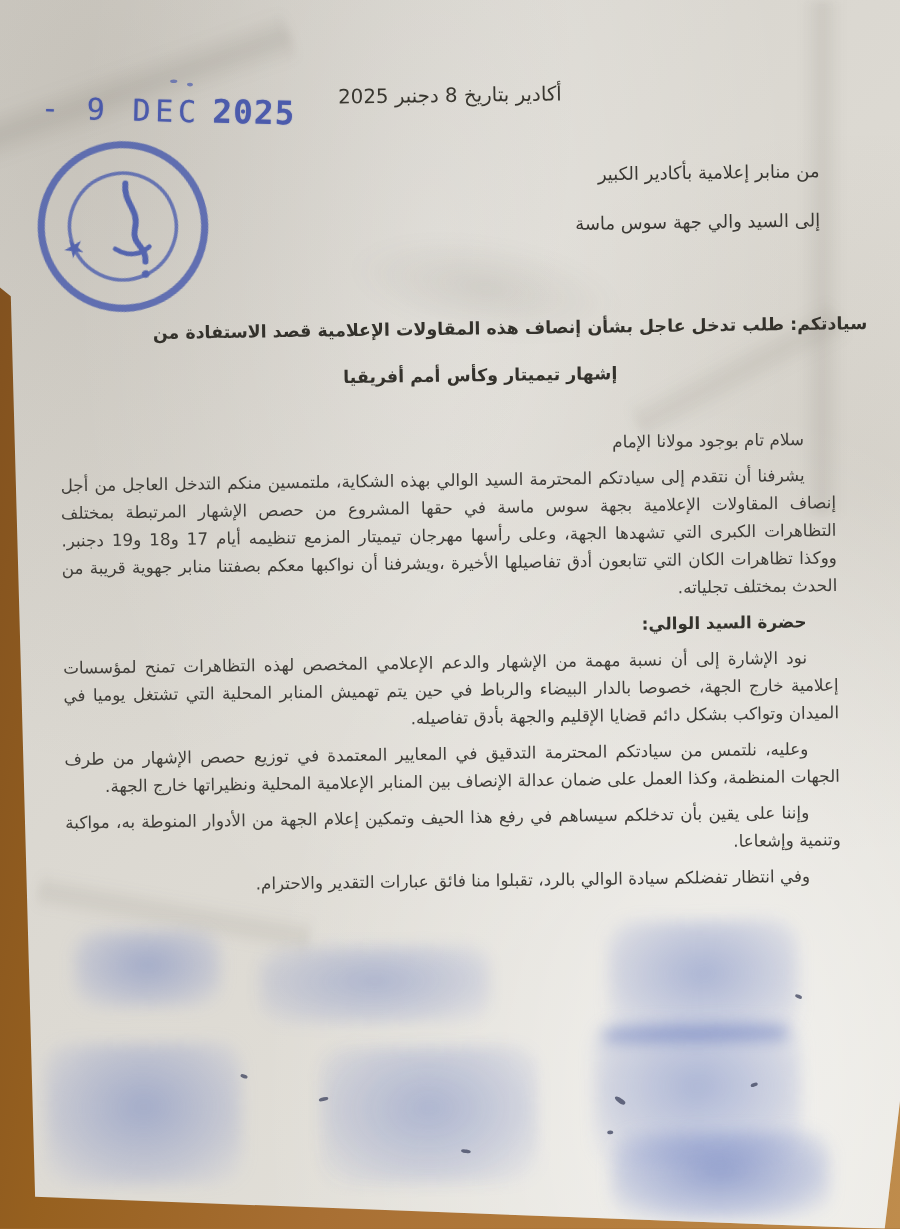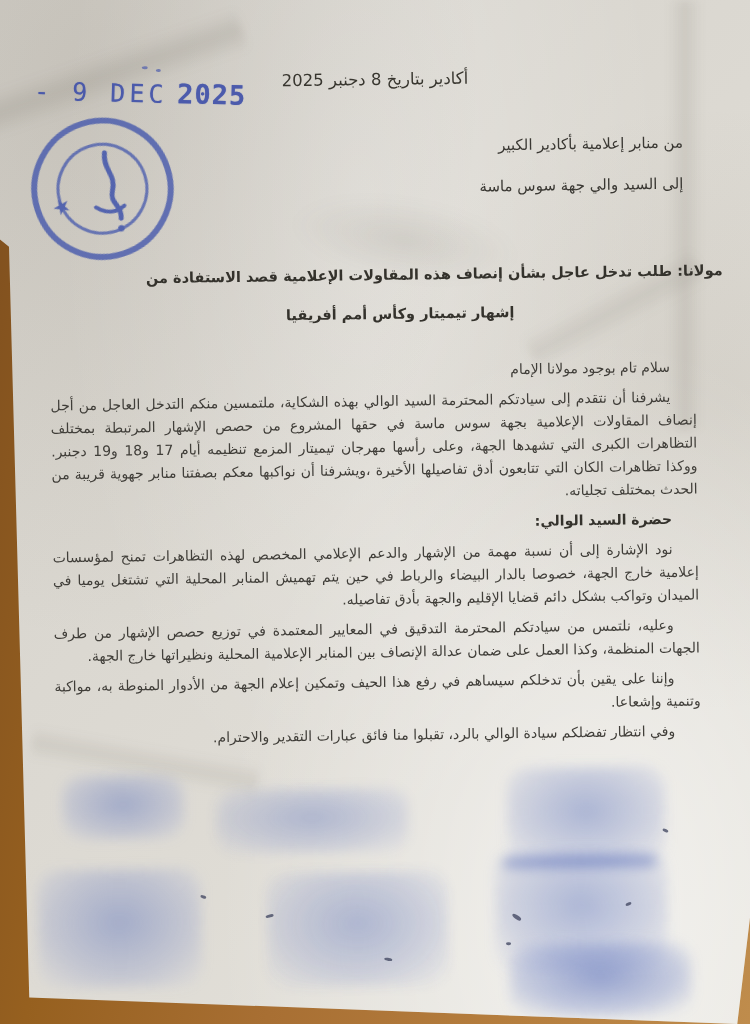--- a/index.html
+++ b/index.html
@@ -142,21 +142,21 @@
         <path d="M 68,96 q 12 14 28 7" fill="none" stroke="#3f53ab" stroke-width="4" stroke-linecap="round"></path>
         <circle cx="86" cy="124" r="3.2" fill="#3f53ab"></circle>
       </svg>
 
       <div class="city-date">أكادير بتاريخ 8 دجنبر 2025</div>
 
       <div class="from-line">من منابر إعلامية بأكادير الكبير</div>
       <div class="to-line">إلى السيد والي جهة سوس ماسة</div>
 
       <div class="subject">
-        <span>مولانا:</span>
+        <span>سيادتكم:</span>
         <span>طلب تدخل عاجل بشأن إنصاف هذه المقاولات الإعلامية قصد الاستفادة من</span>
       </div>
       <div class="subject2">إشهار تيميتار وكأس أمم أفريقيا</div>
 
       <div class="body-text">
         <p class="salutation">سلام تام بوجود مولانا الإمام</p>
         <p>يشرفنا أن نتقدم إلى سيادتكم المحترمة السيد الوالي بهذه الشكاية، ملتمسين منكم التدخل العاجل من أجل إنصاف المقاولات الإعلامية بجهة سوس ماسة في حقها المشروع من حصص الإشهار المرتبطة بمختلف التظاهرات الكبرى التي تشهدها الجهة، وعلى رأسها مهرجان تيميتار المزمع تنظيمه أيام 17 و18 و19 دجنبر. ووكذا تظاهرات الكان التي تتابعون أدق تفاصيلها الأخيرة ،ويشرفنا أن نواكبها معكم بصفتنا منابر جهوية قريبة من الحدث بمختلف تجلياته.</p>
         <p class="wali-heading">حضرة السيد الوالي:</p>
         <p>نود الإشارة إلى أن نسبة مهمة من الإشهار والدعم الإعلامي المخصص لهذه التظاهرات تمنح لمؤسسات إعلامية خارج الجهة، خصوصا بالدار البيضاء والرباط في حين يتم تهميش المنابر المحلية التي تشتغل يوميا في الميدان وتواكب بشكل دائم قضايا الإقليم والجهة بأدق تفاصيله.</p>
         <p>وعليه، نلتمس من سيادتكم المحترمة التدقيق في المعايير المعتمدة في توزيع حصص الإشهار من طرف الجهات المنظمة، وكذا العمل على ضمان عدالة الإنصاف بين المنابر الإعلامية المحلية ونظيراتها خارج الجهة.</p>

